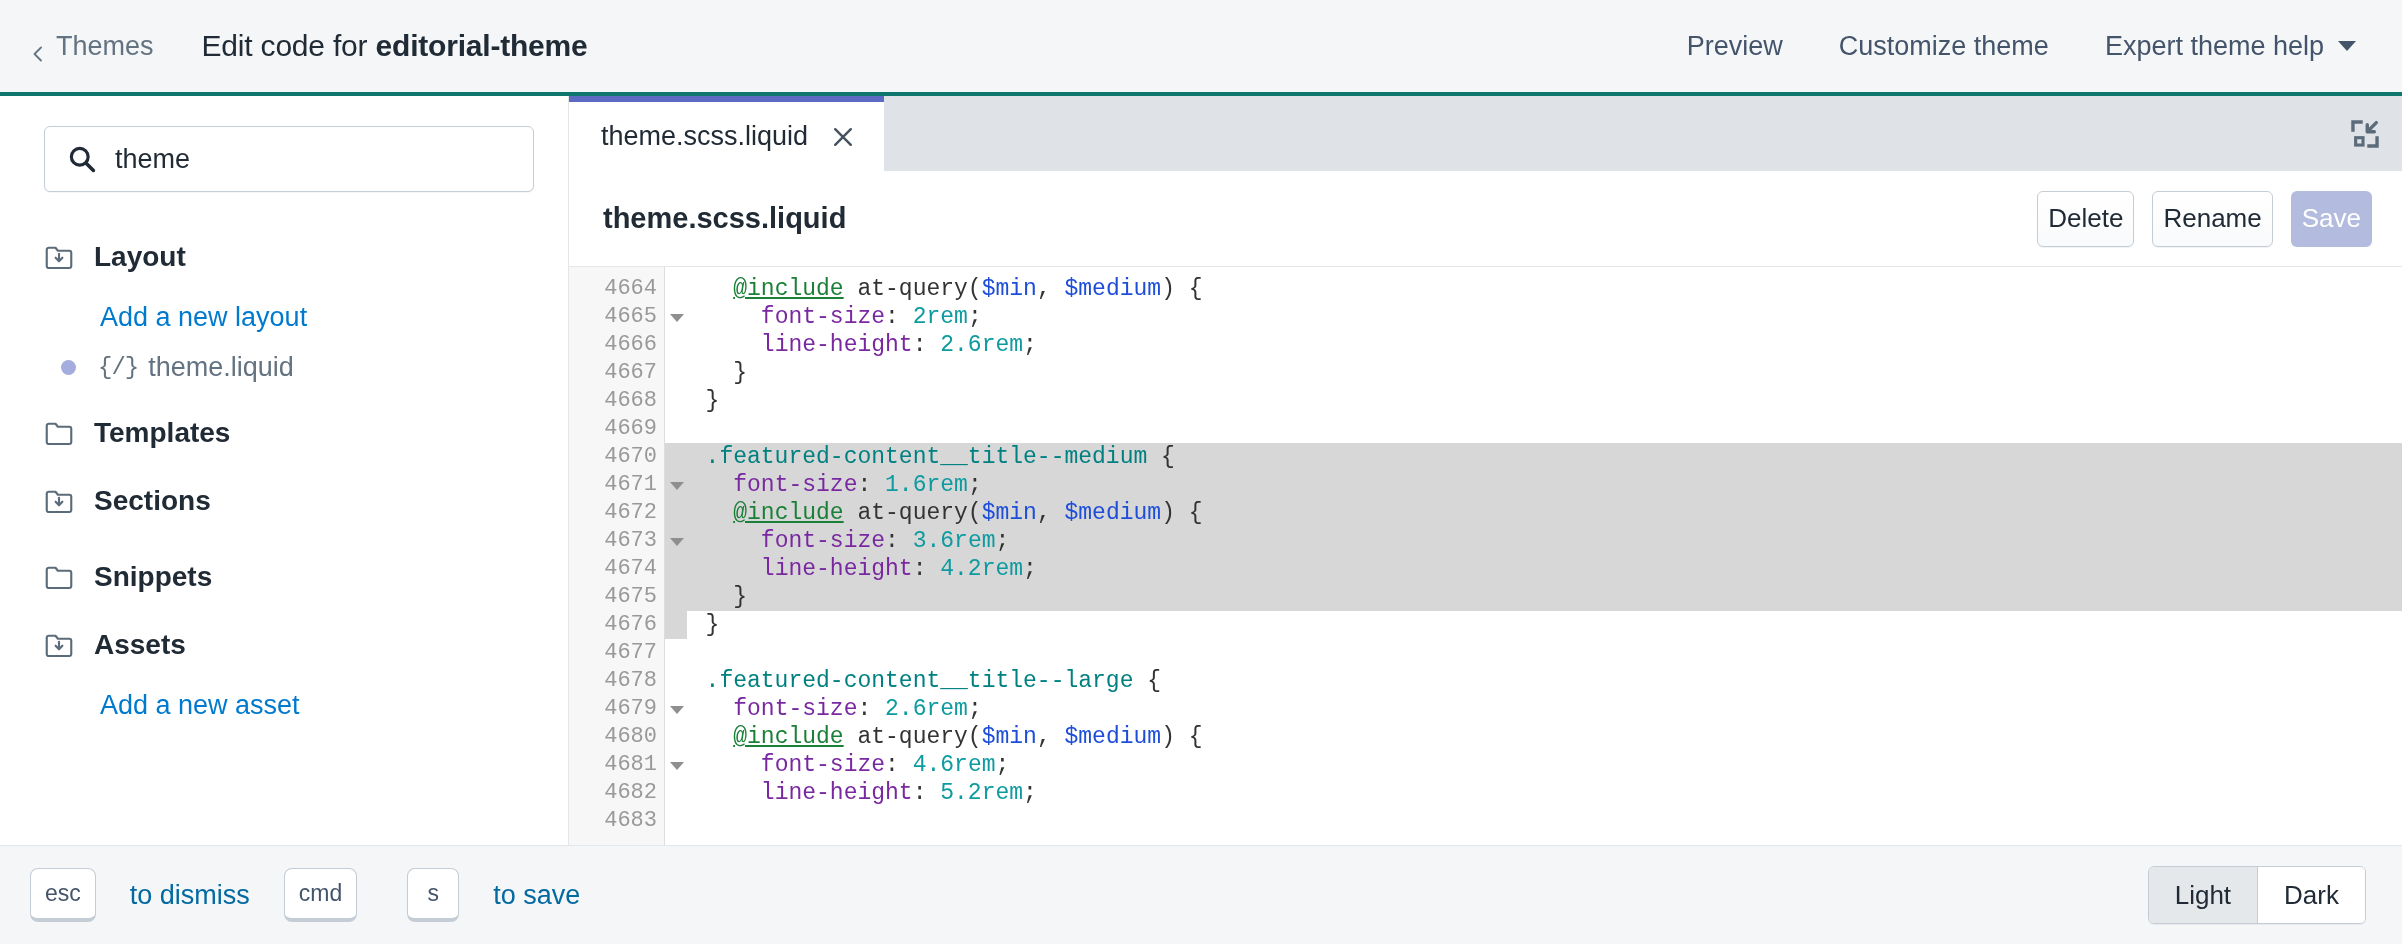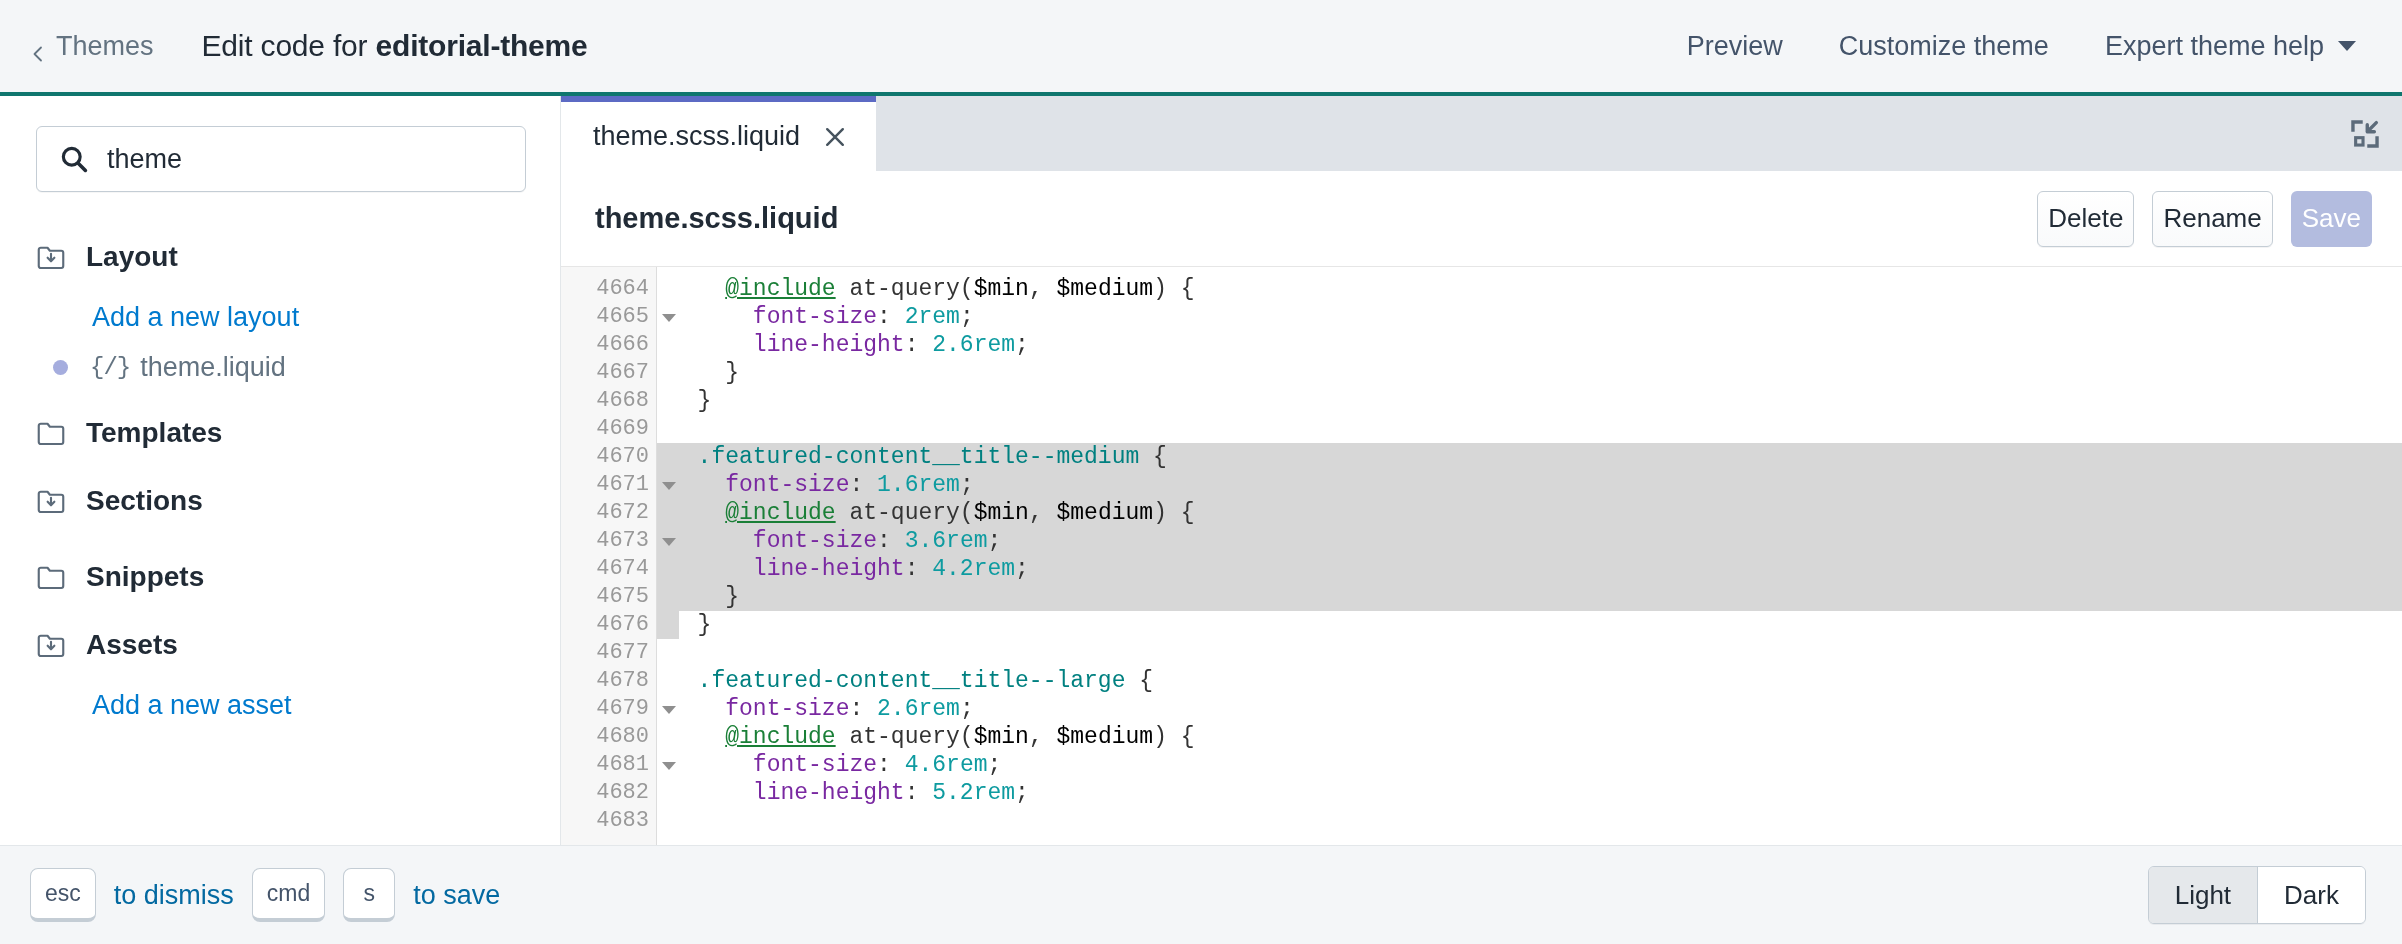--- a/index.html
+++ b/index.html
@@ -59,20 +59,21 @@
   }
 
   
   .sidebar {
     width: 561px; flex: 0 0 561px;
     background: #ffffff;
     border-right: 1px solid #e3e7ea;
     padding: 30px 0 0 0;
     overflow: hidden;
     position: relative;
+    margin-left: 8px;
   }
   .search-wrap { padding: 0 34px 0 36px; }
   .search-box {
     height: 66px;
     border: 1px solid #c4cdd5;
     border-radius: 6px;
     background: #fff;
     display: flex; align-items: center;
     padding: 0 18px 0 22px;
     box-shadow: 0 1px 0 rgba(22,29,37,0.04);
@@ -220,33 +221,33 @@
   }
   .code-line.sel { background: #d7d7d7; }
   .code-line.sel-partial {
     background: linear-gradient(to right, #d7d7d7 0 22px, transparent 22px);
   }
   
   .tok-sel   { color: #008080; }   
   .tok-prop  { color: #7928a1; }   
   .tok-num   { color: #0e9ba0; }   
   .tok-at    { color: #1a7f37; text-decoration: underline; }   
-  .tok-var   { color: #000000; }   
+  .tok-var   { color: #1d4ed8; }   
   .tok-plain { color: #333333; }
   .tok-punct { color: #333333; }
 
   
   .bottombar {
     height: 99px; flex: 0 0 99px;
     background: #f4f6f8;
     border-top: 1px solid #e3e7ea;
     display: flex; align-items: center;
     padding: 0 36px 0 30px;
   }
-  .shortcuts { display: flex; align-items: center; gap: 0px; }
+  .shortcuts { display: flex; align-items: center; gap: 16px; }
   .keycap {
     min-width: 52px; height: 54px;
     padding: 0 14px;
     border: 1px solid #c4cdd5;
     border-bottom: 4px solid #c4cdd5;
     border-radius: 8px;
     background: #ffffff;
     display: flex; align-items: center; justify-content: center;
     font-size: 23px; color: #44546a;
     font-family: "Liberation Sans", sans-serif;

